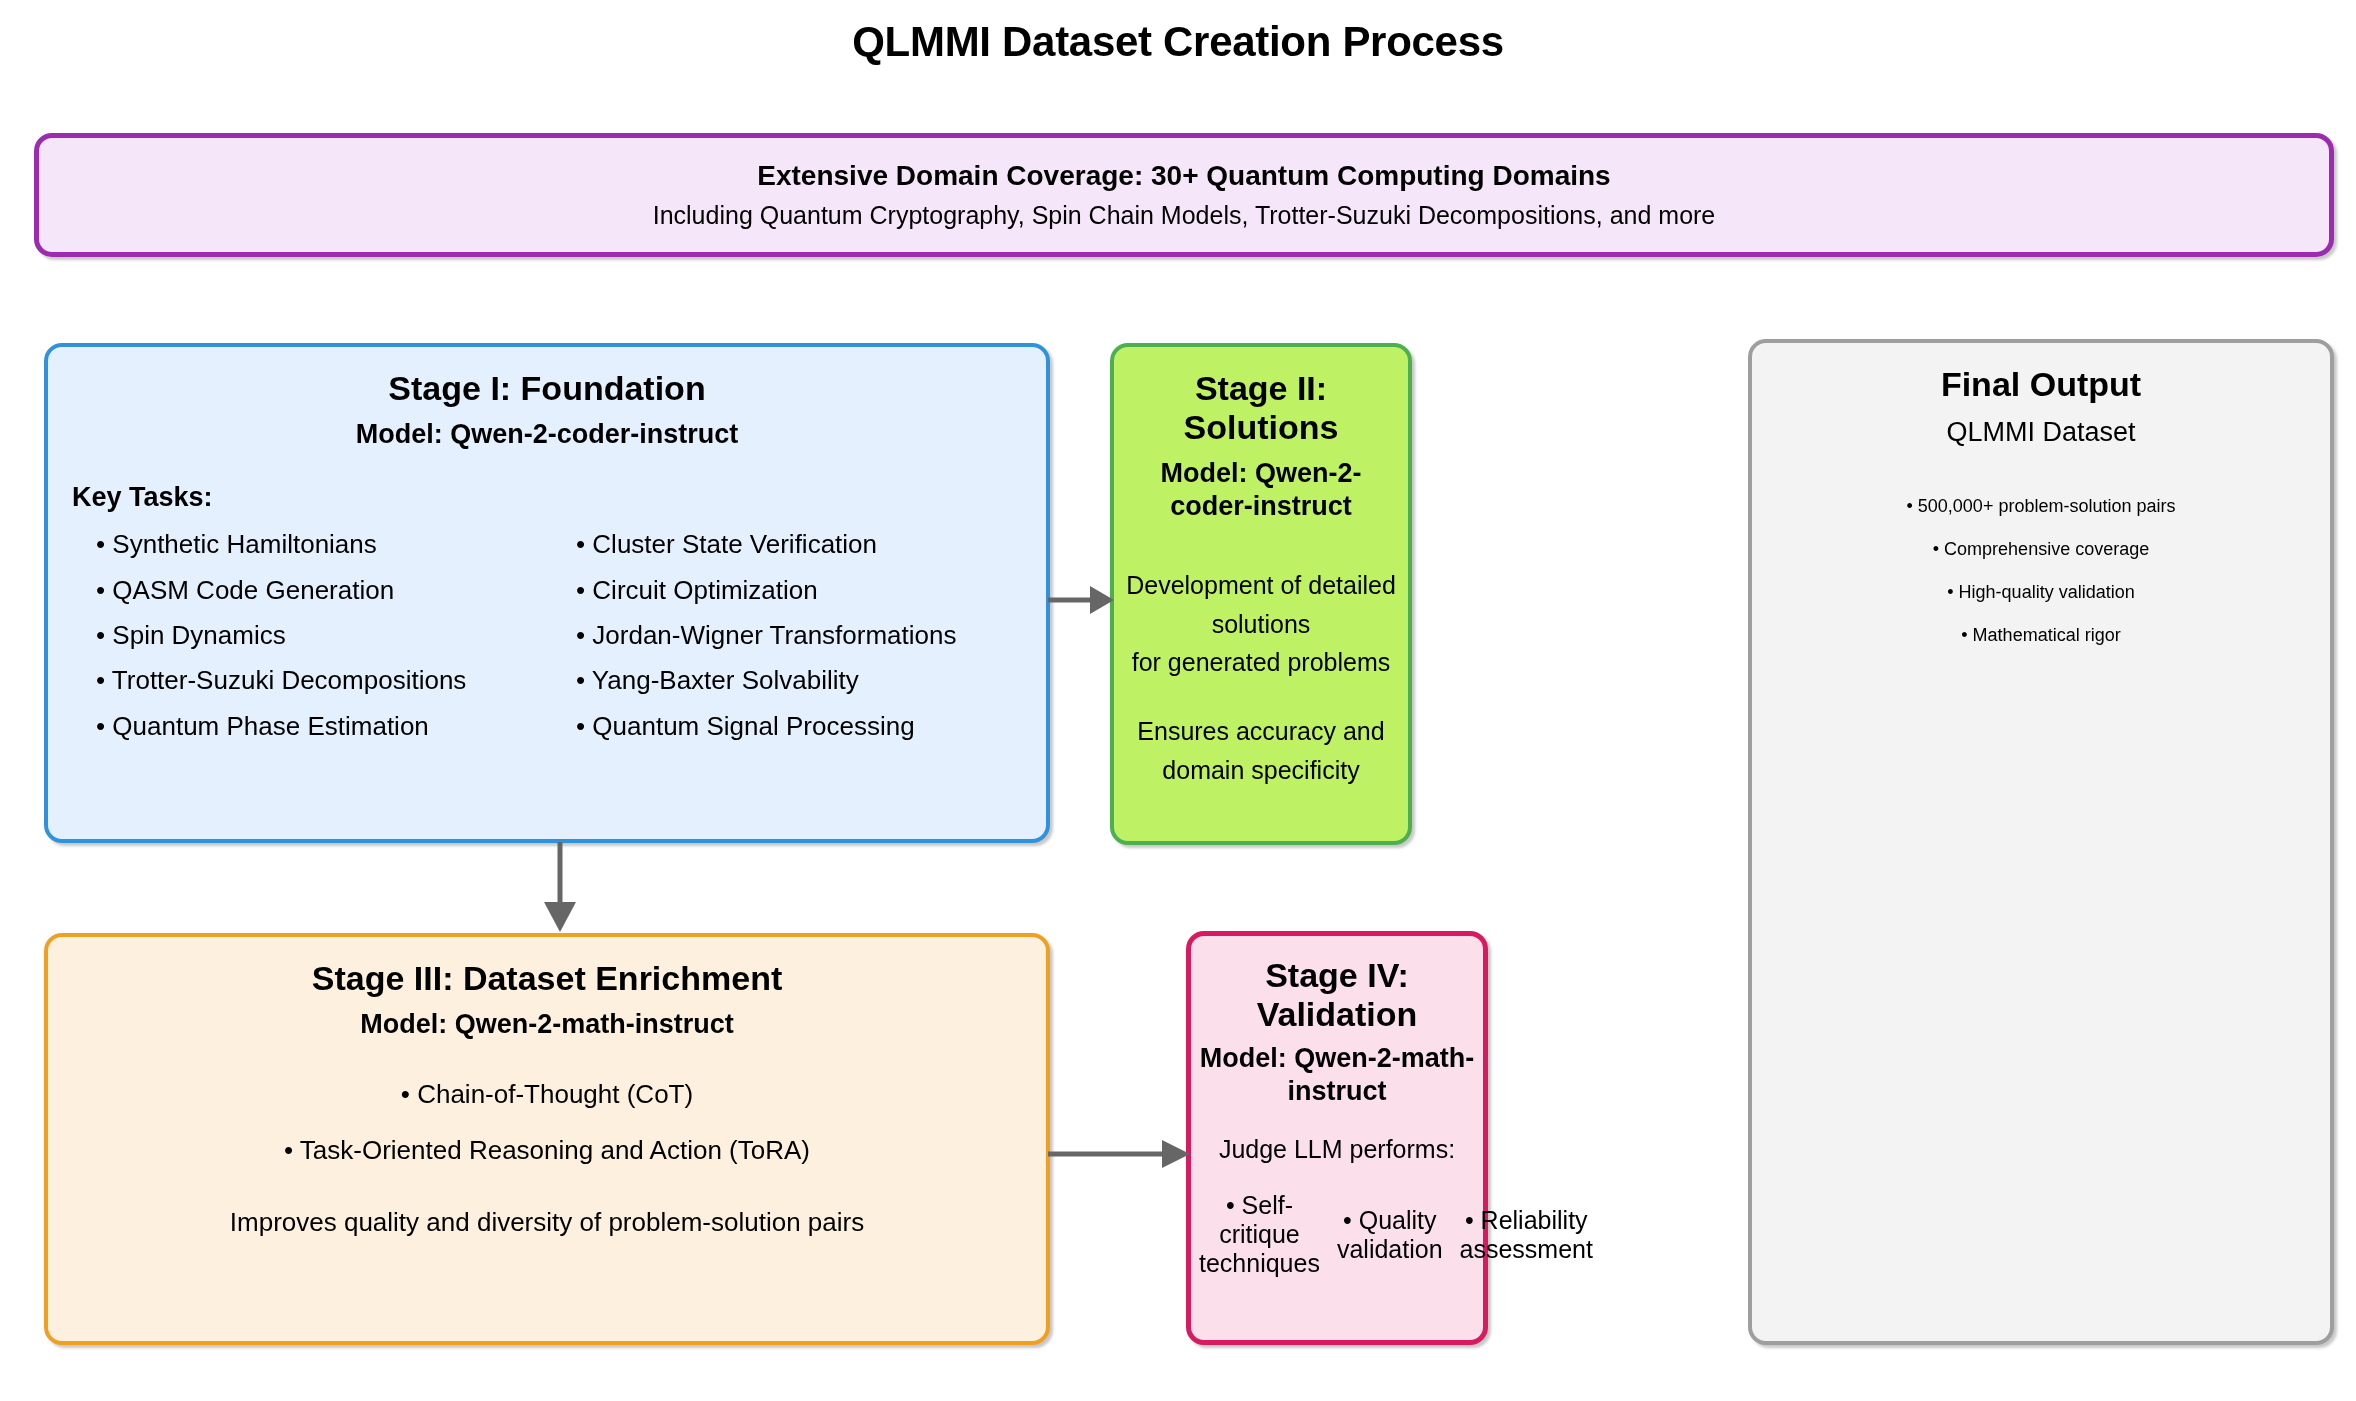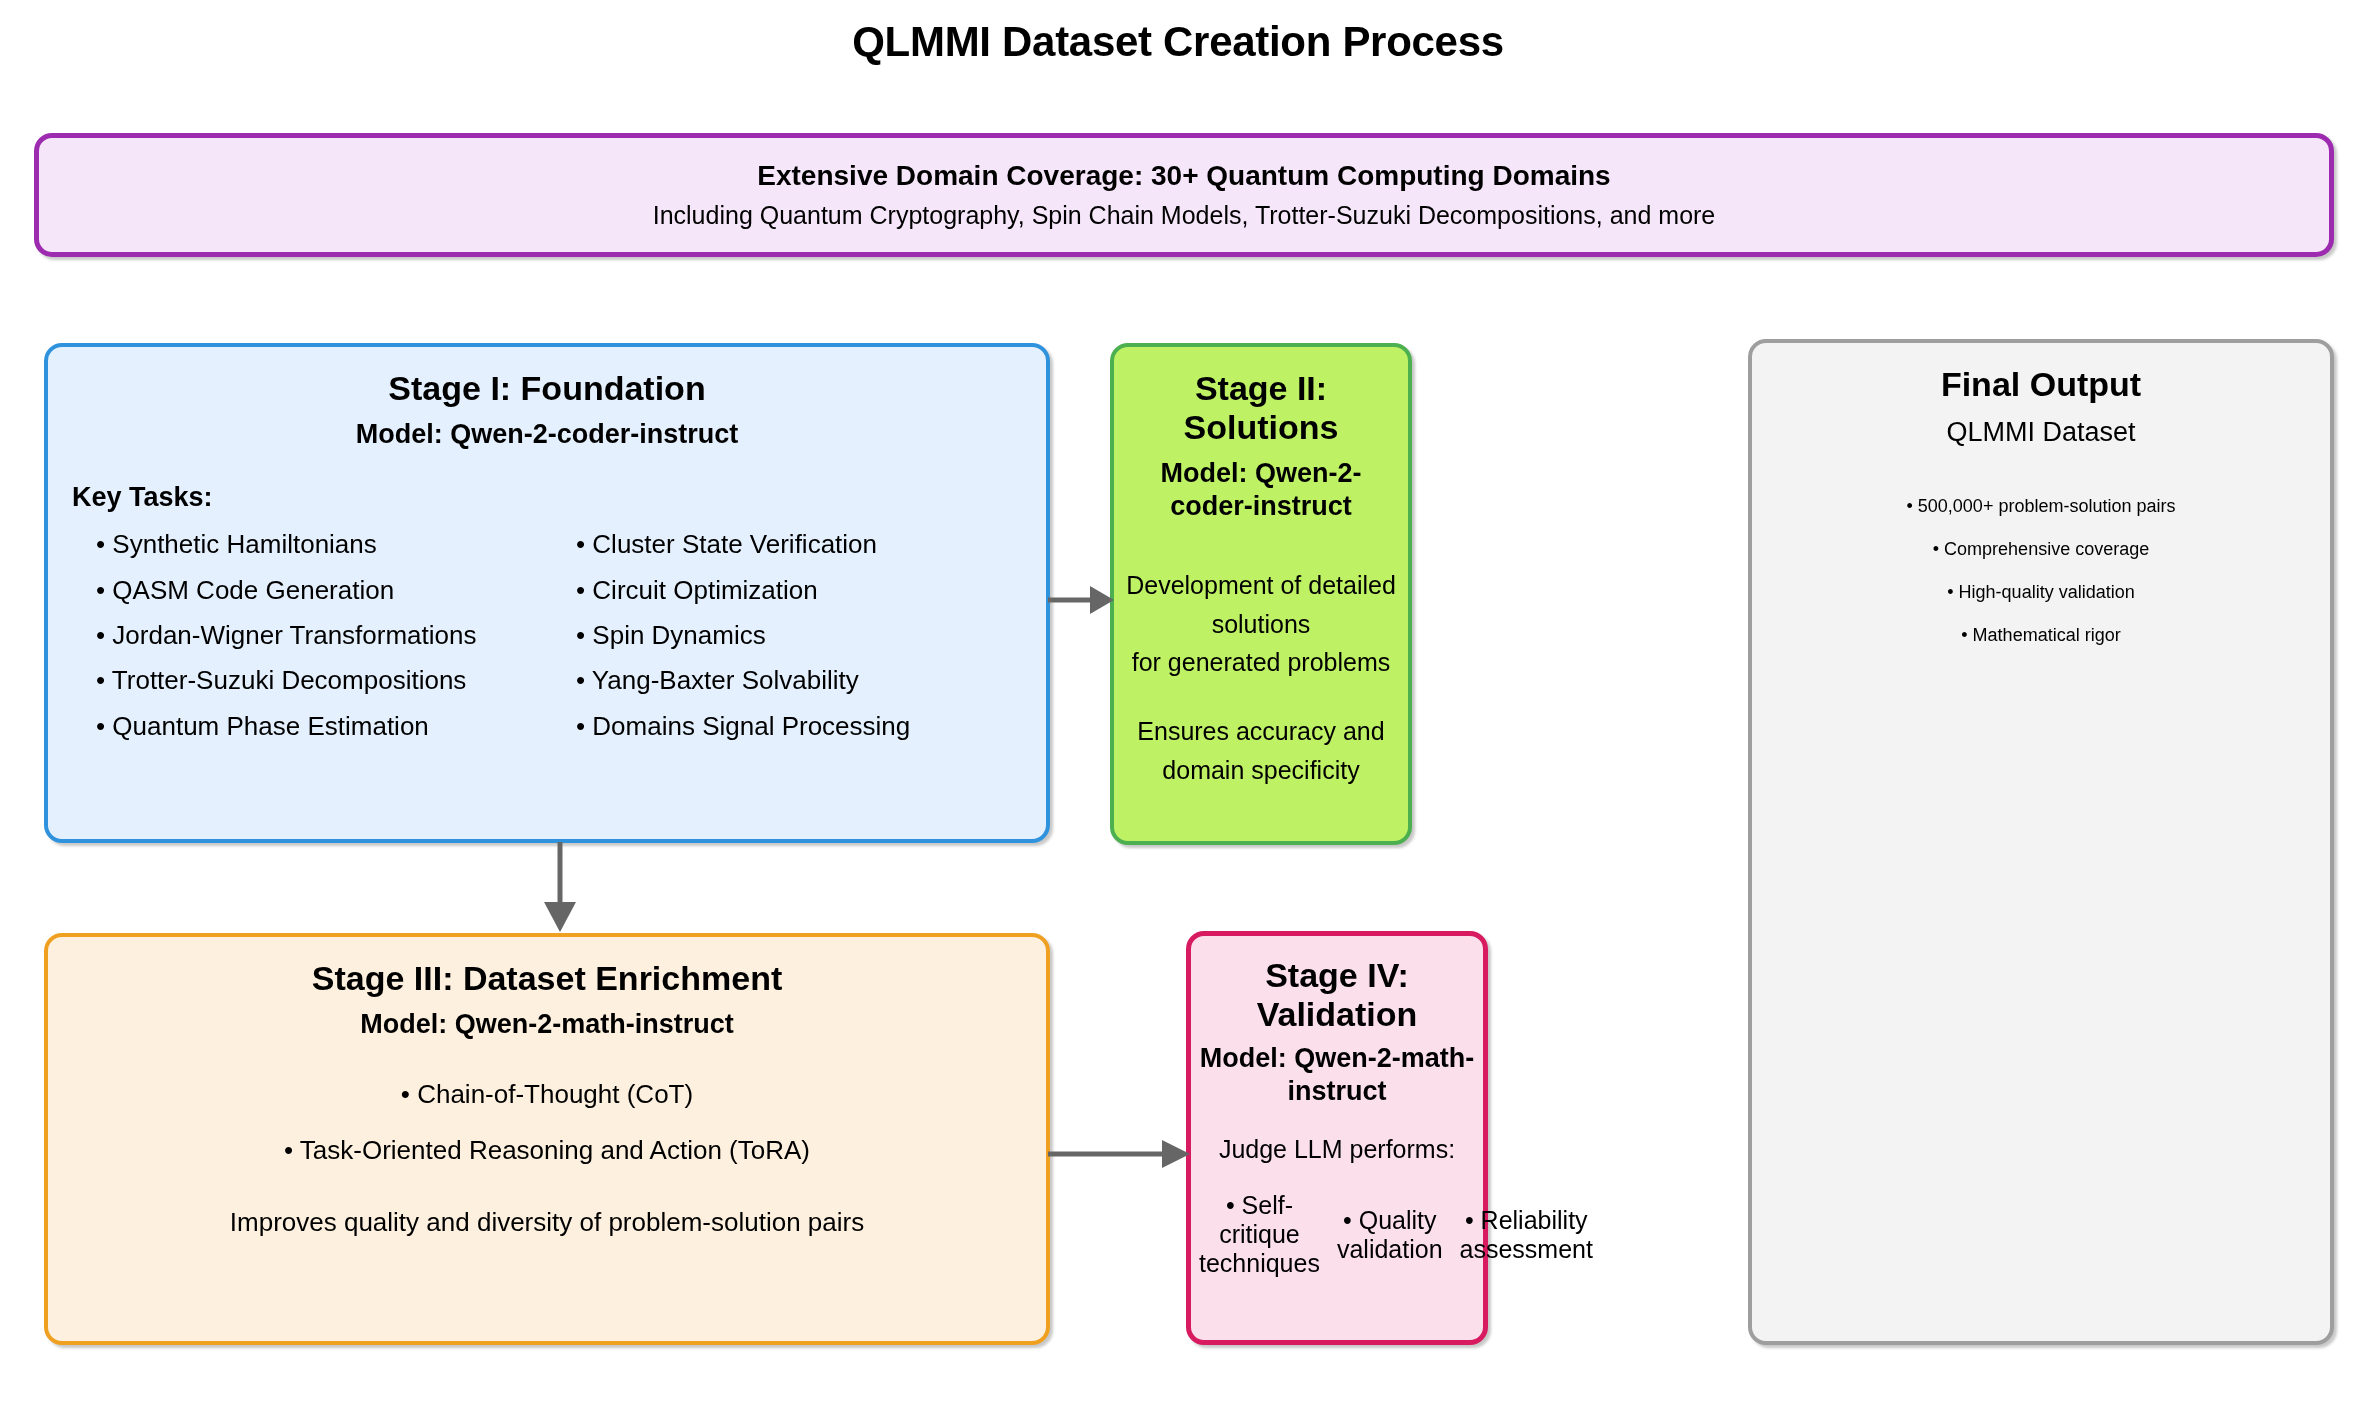--- a/index.html
+++ b/index.html
@@ -225,26 +225,26 @@
 
   <div class="node" id="stage1">
     <div class="node-title">Stage I: Foundation</div>
     <div class="node-sub">Model: Qwen-2-coder-instruct</div>
     <div id="stage1-tasks-label">Key Tasks:</div>
     <div id="stage1-grid">
       <div class="task">• Synthetic Hamiltonians</div>
       <div class="task">• Cluster State Verification</div>
       <div class="task">• QASM Code Generation</div>
       <div class="task">• Circuit Optimization</div>
+      <div class="task">• Spin Dynamics</div>
       <div class="task">• Jordan-Wigner Transformations</div>
-      <div class="task">• Spin Dynamics</div>
       <div class="task">• Trotter-Suzuki Decompositions</div>
       <div class="task">• Yang-Baxter Solvability</div>
       <div class="task">• Quantum Phase Estimation</div>
-      <div class="task">• Domains Signal Processing</div>
+      <div class="task">• Quantum Signal Processing</div>
     </div>
   </div>
 
   <div class="node" id="stage2">
     <div class="node-title">Stage II: Solutions</div>
     <div class="node-sub">Model: Qwen-2-coder-instruct</div>
     <div class="para">
       <div>Development of detailed solutions</div>
       <div>for generated problems</div>
     </div>

